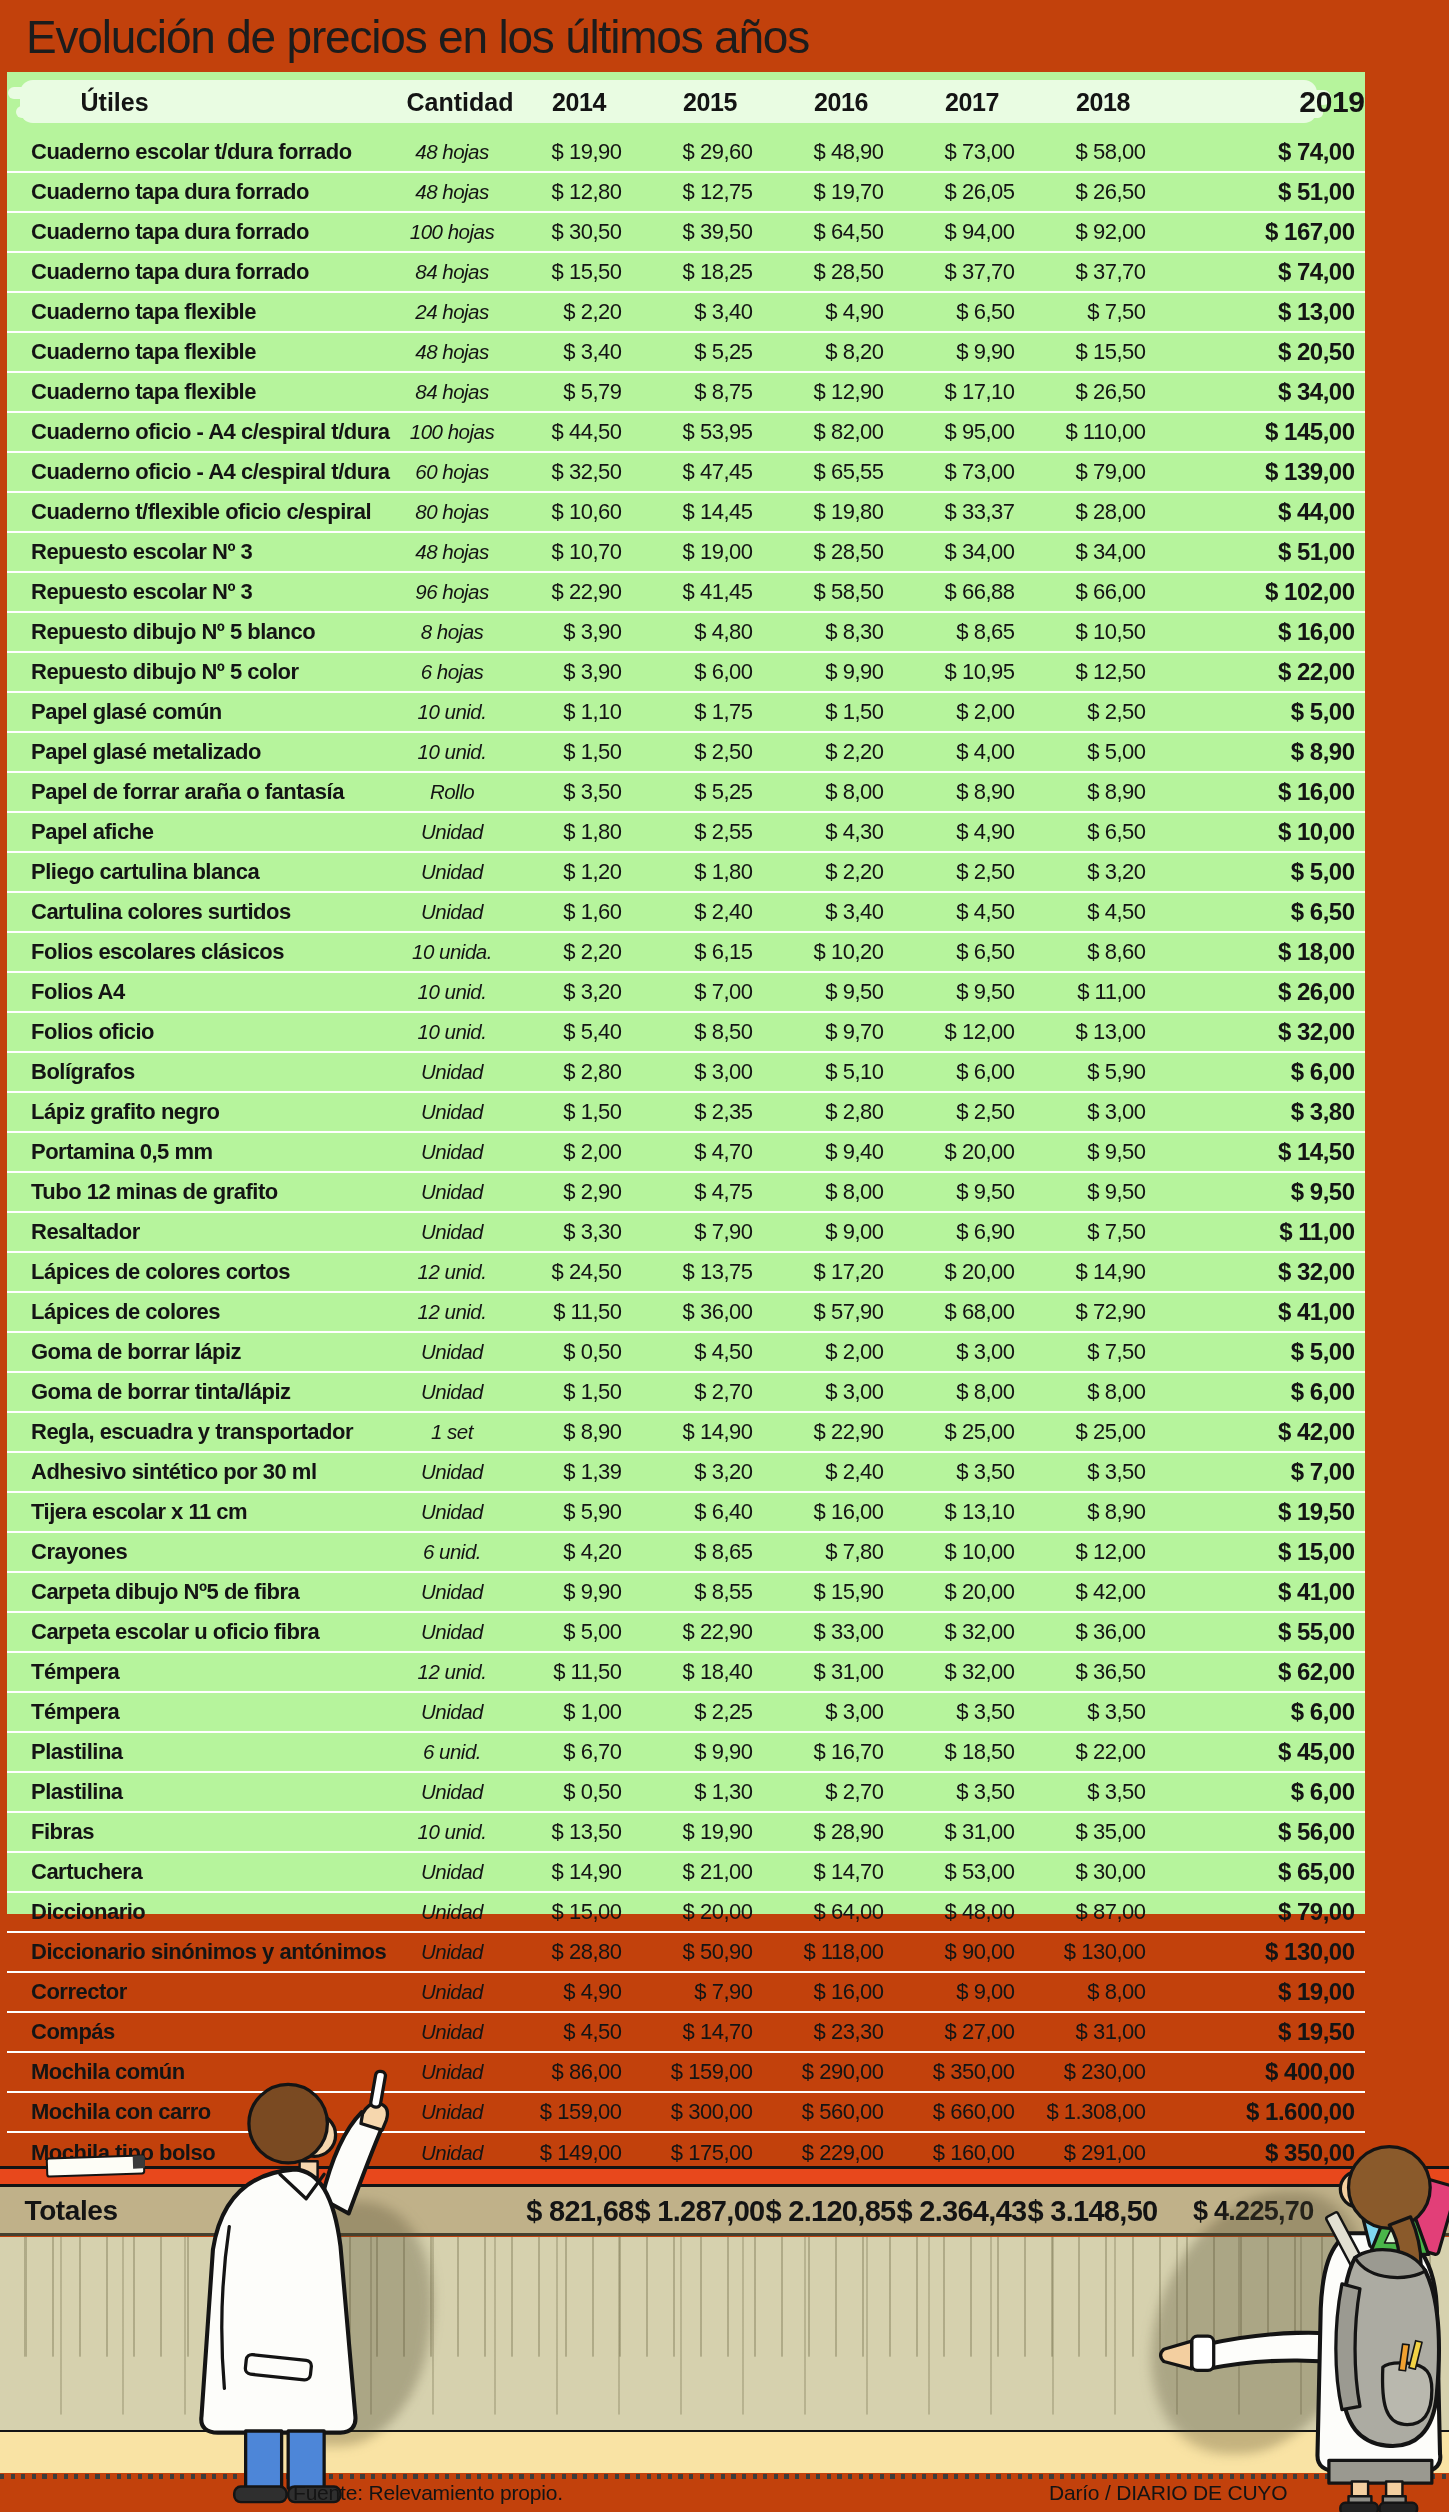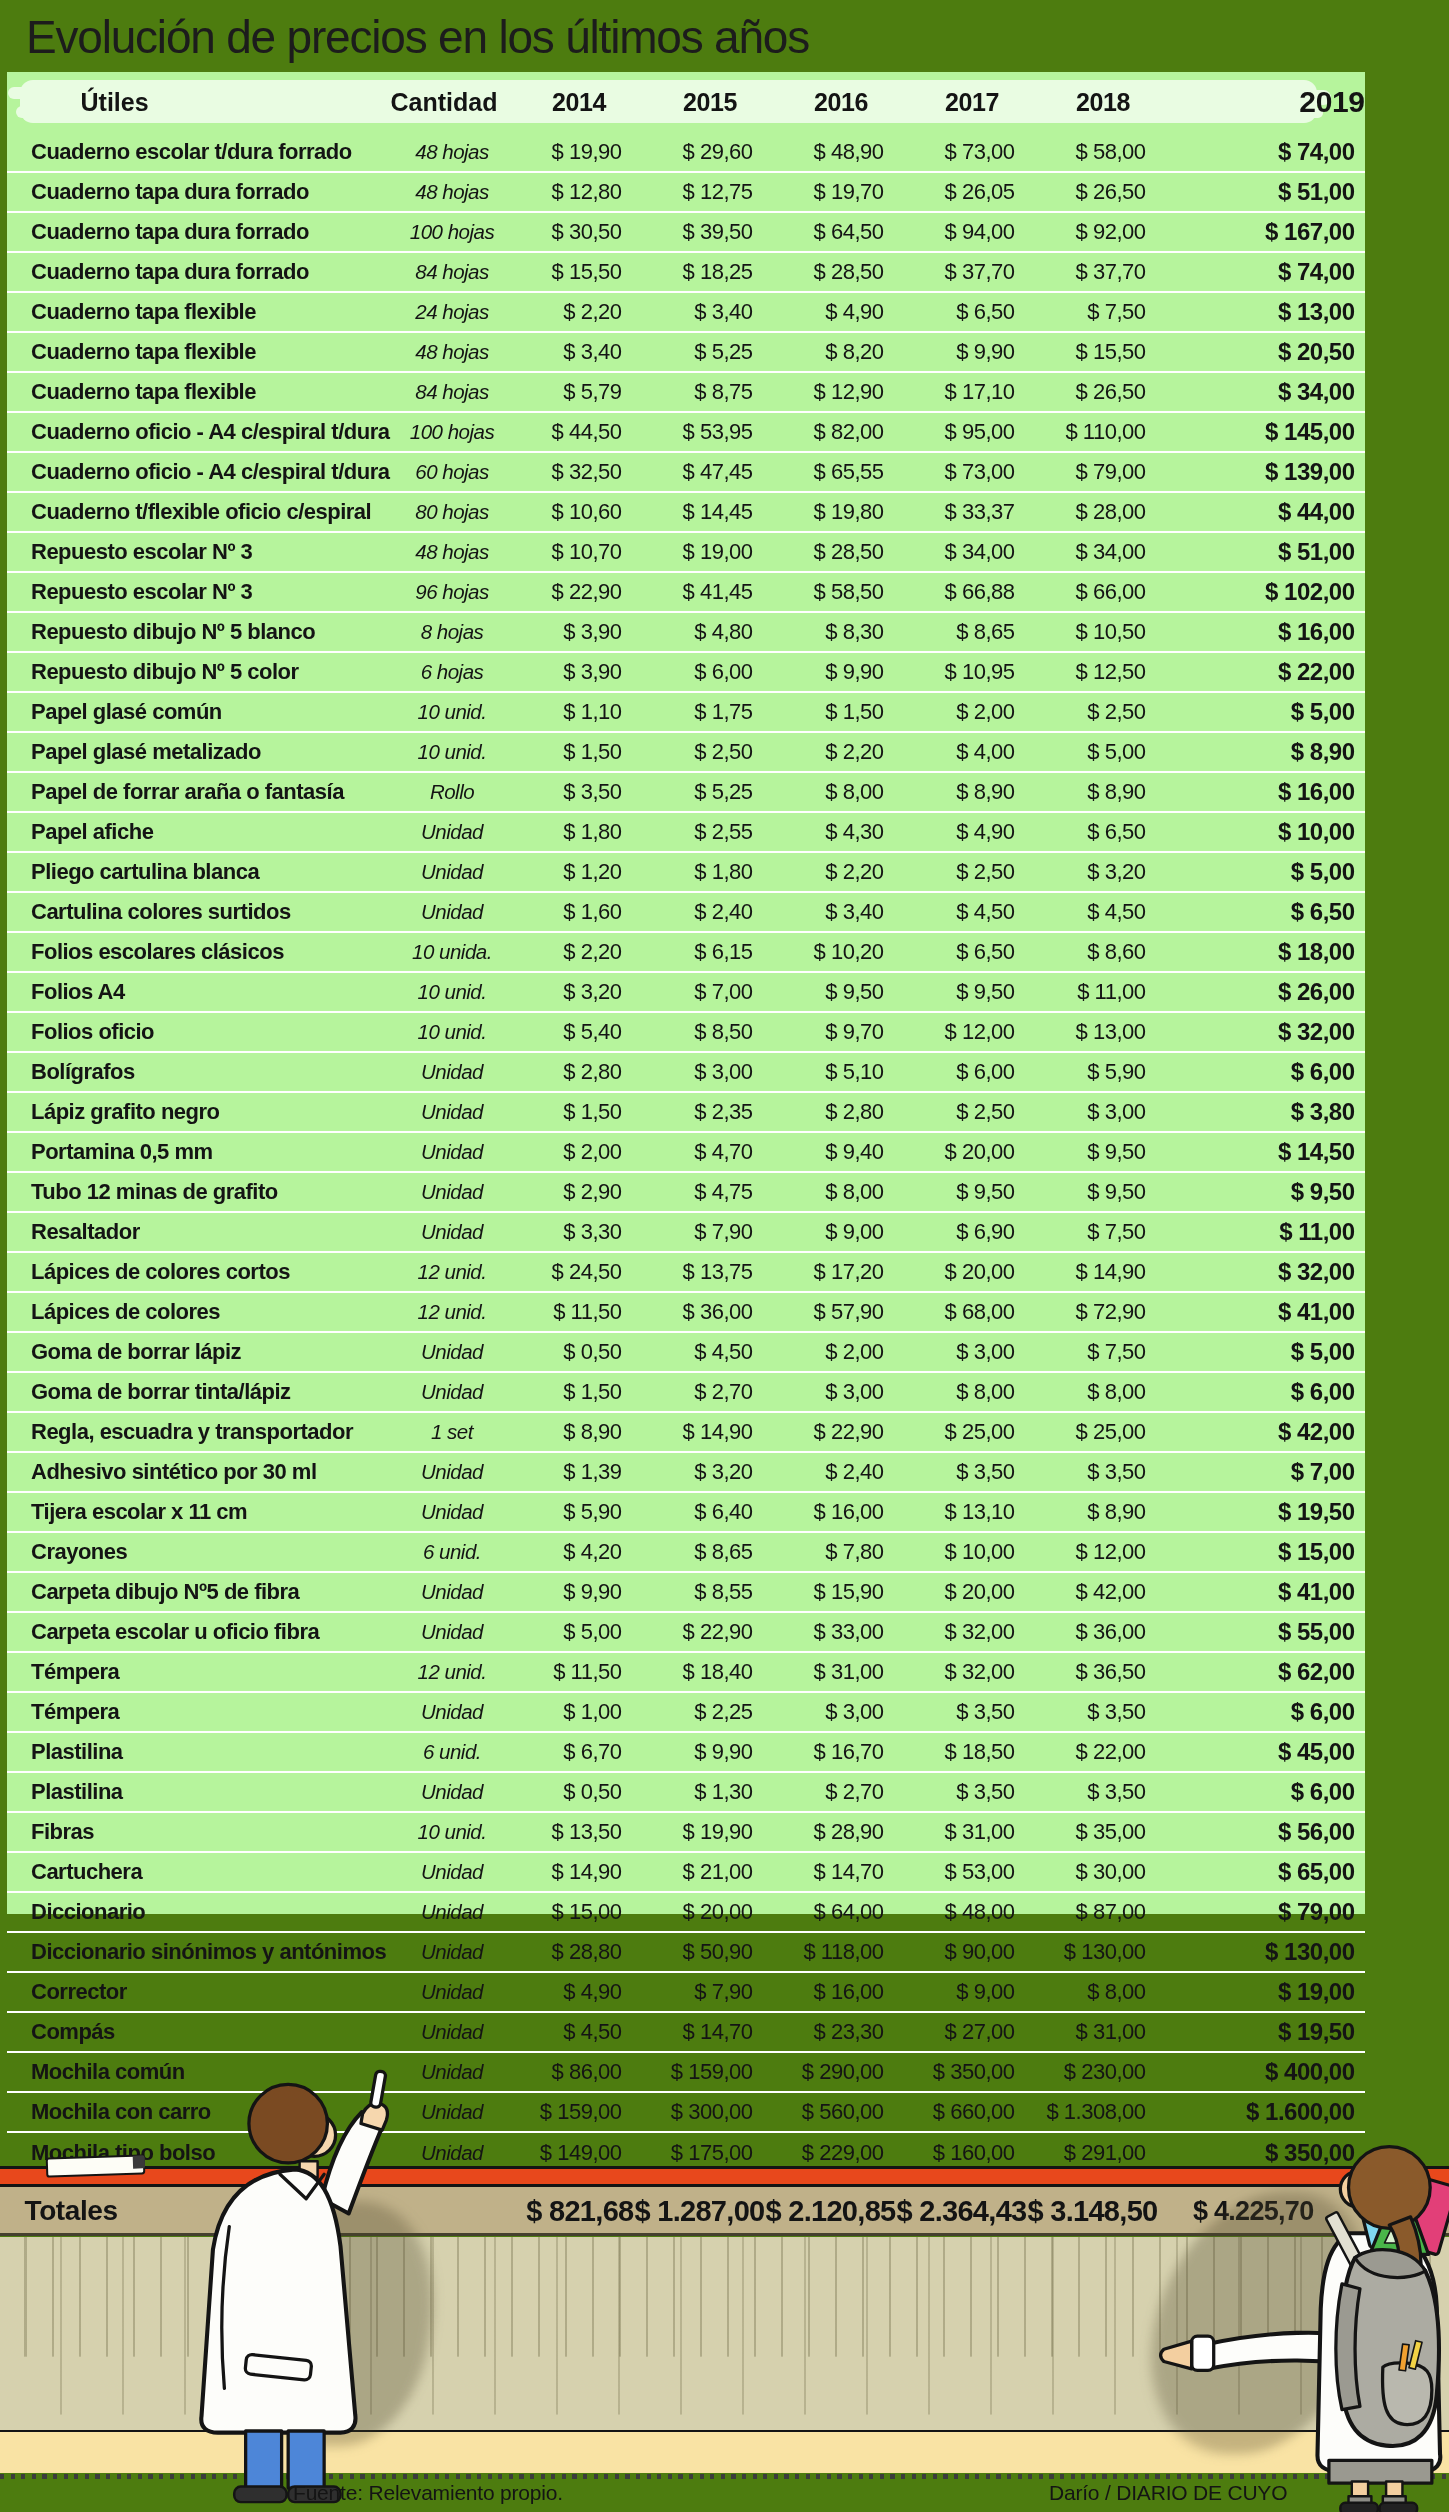--- a/index.html
+++ b/index.html
@@ -1,16 +1,16 @@
 <!DOCTYPE html>
 <html style="font-size:13px"><head>
 <meta charset="utf-8">
 <style>
   html,body{margin:0;padding:0;background:#ffffff;}
-  #canvas{position:relative;width:1450px;height:2512px;background:#4d7c0f;
+  #canvas{position:relative;width:1450px;height:2512px;background:#c2410c;
           font-family:"Liberation Sans", sans-serif;color:#141414;overflow:hidden;}
 
   .title{position:absolute;left:26px;top:9.8px;font-size:46px;font-weight:400;
          letter-spacing:-1.2px;color:#1c1c1c;white-space:nowrap;}
 
   
   .board{position:absolute;left:6.5px;top:72px;width:1358px;height:1842px;background:#b6f49c;}
 
   .header-pill{position:absolute;left:13px;top:8.2px;width:1297px;height:43px;
                background:#e9fce2;border-radius:13px;}
@@ -19,21 +19,21 @@
   .header-pill::after{content:"";position:absolute;right:-14.7px;top:9.8px;width:57px;height:14.7px;
                background:#e9fce2;border-radius:9.8px;}
   .pill-chip{position:absolute;left:-3.3px;top:26px;width:70px;height:11.5px;background:#e9fce2;border-radius:7.4px;}
   .pill-chip2{position:absolute;right:-6.5px;top:28px;width:38px;height:9.8px;background:#e9fce2;border-radius:6.5px;}
 
   .grid{display:grid;grid-template-columns:384px 123px 131px 131px 131px 131px 131px 196px;}
 
   .thead{position:absolute;left:0;top:4.9px;width:1358px;height:51px;align-items:center;
          font-weight:bold;font-size:25px;}
   .thead .c0{padding-left:74px;text-align:left;}
-  .thead .cq{text-align:left;}
+  .thead .cq{text-align:right;}
   .thead .cy{text-align:center;letter-spacing:-0.4px;}
   .thead .cy.last{font-size:30px;text-align:right;}
 
   .rows{position:absolute;left:0;top:61px;width:1358px;}
   .row{height:40px;box-sizing:border-box;border-bottom:2.5px solid #ffffff;}
   .row:last-child{border-bottom:none;}
   .cell{display:flex;align-items:center;line-height:1;font-size:22px;letter-spacing:-0.5px;}
   .cell.name{font-weight:bold;padding-left:24.5px;}
   .cell.qty{font-style:italic;justify-content:center;font-size:20.5px;}
   .cell.price{justify-content:flex-end;padding-right:23px;white-space:nowrap;}

